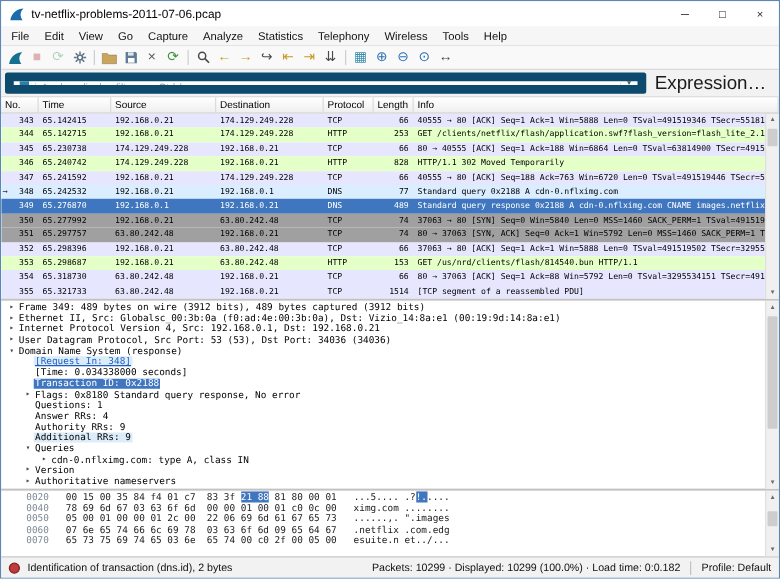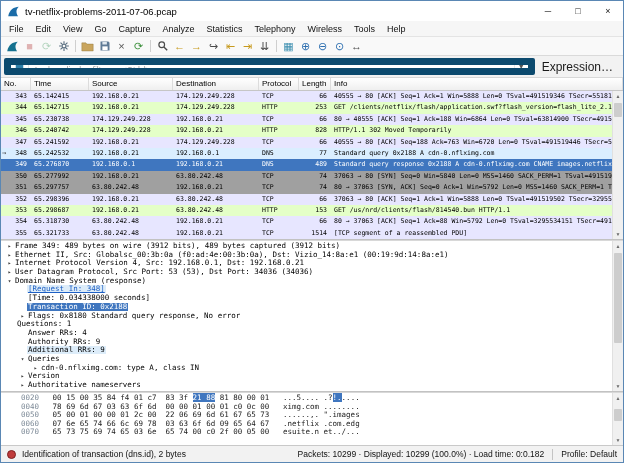--- a/index.html
+++ b/index.html
@@ -18,21 +18,21 @@
   .toolbar{flex:0 0 19px;display:flex;align-items:center;background:#f9f9f9;border-bottom:1px solid #dadada;padding-left:3px}
   .tbtn{width:17px;height:16px;display:inline-flex;align-items:center;justify-content:center;font-size:11px;line-height:1}
   .tbtn.disabled{opacity:.35}
   .tsep{width:1px;height:12px;background:#cfcfcf;margin:0 3px}
   
   .filterbar{flex:0 0 21px;display:flex;align-items:center;background:#f2f2f2;padding:2px 3px;border-bottom:1px solid #d8d8d8}
   .filter-input{flex:1;height:17px;background:#fff;border:7px solid #0c4a6e;border-radius:2px;display:flex;overflow:hidden}
   .bookmark{width:18px;align-self:stretch;display:flex;align-items:center;justify-content:center;border-right:1px solid #e4e4e4}
   .placeholder{flex:1;font-size:8.5px;color:#9c9c9c;padding-left:4px;white-space:nowrap;overflow:hidden}
   .caret{width:14px;align-self:stretch;display:flex;align-items:center;justify-content:center;font-size:7px;color:#555;border-left:1px solid #e8e8e8}
-  .expression-btn{font-size:12px;color:#1a1a1a;padding:0 7px;white-space:nowrap}
+  .expression-btn{font-size:15px;color:#1a1a1a;padding:0 7px;white-space:nowrap}
   
   .pkt-header{flex:0 0 13px;display:flex;background:linear-gradient(#ffffff,#efefef);border-bottom:1px solid #c6c6c6;font-size:8px;color:#000}
   .ph-cell{border-right:1px solid #dcdcdc;padding:1px 0 0 3px;white-space:nowrap;overflow:hidden}
   
   .pkt-area{flex:1;display:flex;min-height:0}
   .pkt-list{flex:1;overflow:hidden;background:#fff;font-family:"DejaVu Sans Mono",monospace;font-size:6.5px;color:#000}
   .pkt-row{display:flex;height:11.4px;line-height:11.5px;white-space:nowrap}
   .pc{overflow:hidden;padding-left:3px;flex:none}
   .pc.r{text-align:right;padding-right:4px;padding-left:0}
   .pc.no{position:relative}
@@ -307,21 +307,21 @@
     <div class="detail" id="detail">
         <div class="drow" style="padding-left: 4px;"><span class="exp">▸</span><span class="dtxt">Frame 349: 489 bytes on wire (3912 bits), 489 bytes captured (3912 bits)</span></div>
         <div class="drow" style="padding-left: 4px;"><span class="exp">▸</span><span class="dtxt">Ethernet II, Src: Globalsc_00:3b:0a (f0:ad:4e:00:3b:0a), Dst: Vizio_14:8a:e1 (00:19:9d:14:8a:e1)</span></div>
         <div class="drow" style="padding-left: 4px;"><span class="exp">▸</span><span class="dtxt">Internet Protocol Version 4, Src: 192.168.0.1, Dst: 192.168.0.21</span></div>
         <div class="drow" style="padding-left: 4px;"><span class="exp">▸</span><span class="dtxt">User Datagram Protocol, Src Port: 53 (53), Dst Port: 34036 (34036)</span></div>
         <div class="drow" style="padding-left: 4px;"><span class="exp">▾</span><span class="dtxt">Domain Name System (response)</span></div>
         <div class="drow" style="padding-left: 17px;"><span class="exp"></span><span class="dtxt link">[Request In: 348]</span></div>
         <div class="drow" style="padding-left: 17px;"><span class="exp"></span><span class="dtxt">[Time: 0.034338000 seconds]</span></div>
         <div class="drow" style="padding-left: 17px;"><span class="exp"></span><span class="dtxt sel">Transaction ID: 0x2188</span></div>
         <div class="drow" style="padding-left: 17px;"><span class="exp">▸</span><span class="dtxt">Flags: 0x8180 Standard query response, No error</span></div>
-        <div class="drow" style="padding-left: 6px;"><span class="exp"></span><span class="dtxt">Questions: 1</span></div>
+        <div class="drow" style="padding-left: 17px;"><span class="exp"></span><span class="dtxt">Questions: 1</span></div>
         <div class="drow" style="padding-left: 17px;"><span class="exp"></span><span class="dtxt">Answer RRs: 4</span></div>
         <div class="drow" style="padding-left: 17px;"><span class="exp"></span><span class="dtxt">Authority RRs: 9</span></div>
         <div class="drow" style="padding-left: 17px;"><span class="exp"></span><span class="dtxt hl">Additional RRs: 9</span></div>
         <div class="drow" style="padding-left: 17px;"><span class="exp">▾</span><span class="dtxt">Queries</span></div>
         <div class="drow" style="padding-left: 30px;"><span class="exp">▸</span><span class="dtxt">cdn-0.nflximg.com: type A, class IN</span></div>
         <div class="drow" style="padding-left: 17px;"><span class="exp">▸</span><span class="dtxt">Version</span></div>
         <div class="drow" style="padding-left: 17px;"><span class="exp">▸</span><span class="dtxt">Authoritative nameservers</span></div>
       </div>
     <div class="vscroll">
       <div class="sb-arrow">▲</div>

